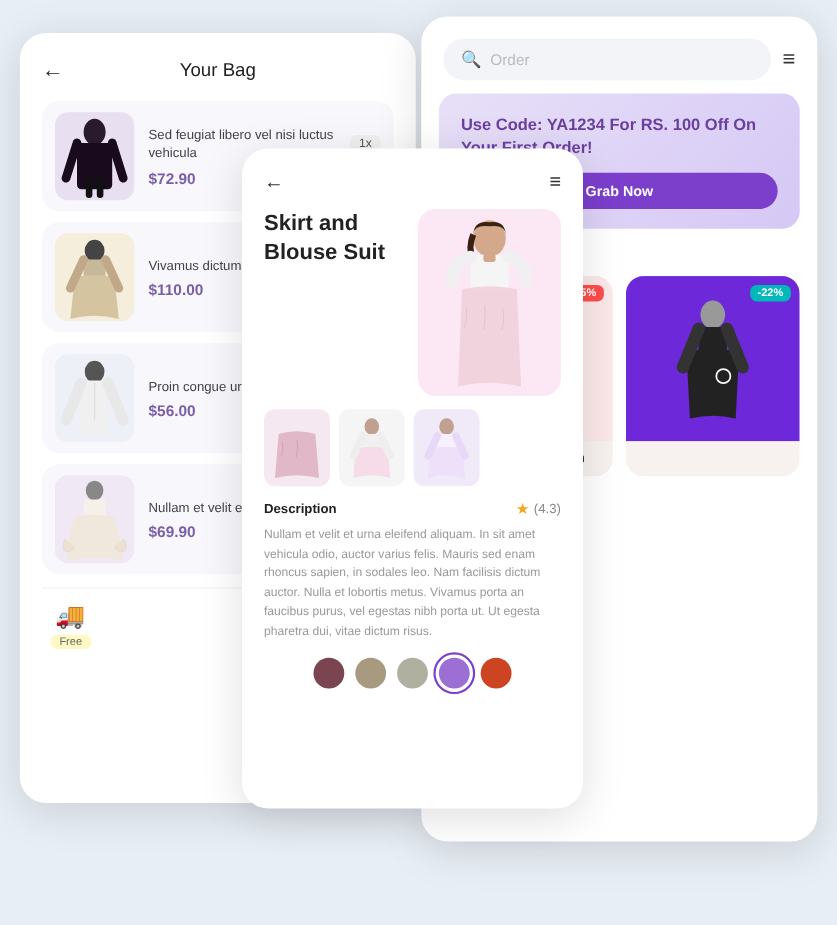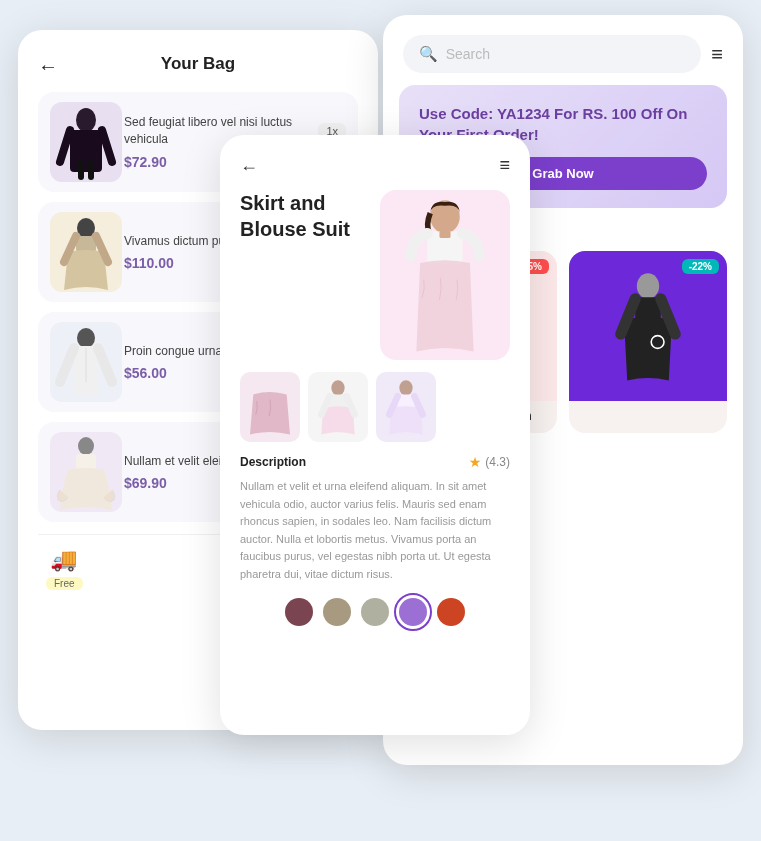--- a/index.html
+++ b/index.html
@@ -41,21 +41,21 @@
       position: absolute;
       left: 0;
       font-size: 20px;
       color: #222;
       cursor: pointer;
       background: none;
       border: none;
     }
     .bag-title {
       font-size: 17px;
-      font-weight: 700;
+      font-weight: 400;
       color: #222;
     }
 
     .bag-item {
       display: flex;
       align-items: center;
       background: #f7f7fc;
       border-radius: 16px;
       padding: 10px 12px;
       margin-bottom: 10px;
@@ -69,21 +69,21 @@
       overflow: hidden;
       flex-shrink: 0;
       display: flex;
       align-items: center;
       justify-content: center;
     }
     .bag-item-img svg { width: 100%; height: 100%; }
 
     .bag-item-info {
       flex: 1;
-      padding: 0 2px;
+      padding: 0 13px;
     }
     .bag-item-name {
       font-size: 12px;
       color: #444;
       line-height: 1.4;
       margin-bottom: 6px;
     }
     .bag-item-price {
       font-size: 14px;
       font-weight: 700;
@@ -486,21 +486,21 @@
       <div class="bag-total-label">Total:</div>
       <div class="bag-total-amount">$475.00</div>
     </div>
   </div>
 </div>
 
 <div class="card shop-card">
   <div class="shop-header">
     <div class="search-bar">
       <span class="search-icon-el">🔍</span>
-      <span class="search-input-text">Search</span>
+      <span class="search-input-text">Order</span>
     </div>
     <span class="menu-icon">≡</span>
   </div>
 
   <div class="promo-banner">
     <div class="promo-text">Use Code: YA1234 For RS. 100 Off On Your First Order!</div>
     <button class="promo-btn">Grab Now</button>
   </div>
 
   <div class="shop-tabs">

